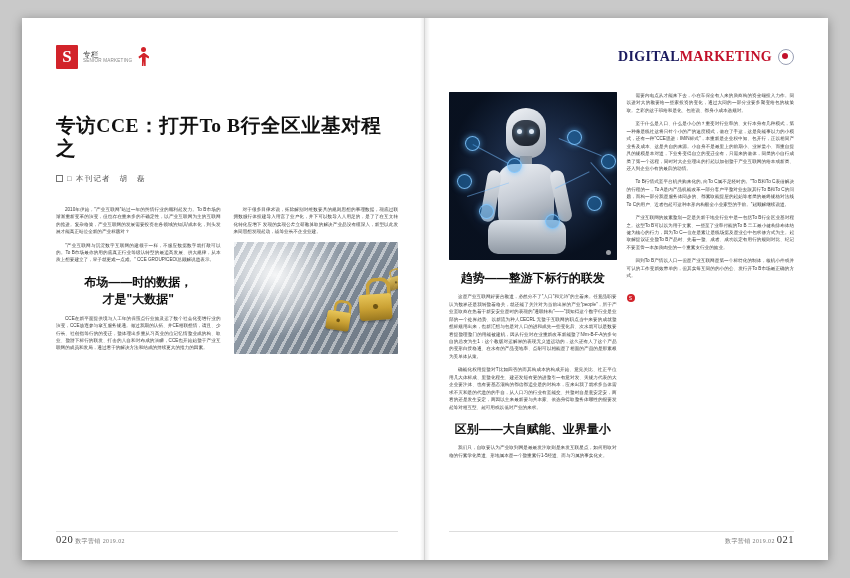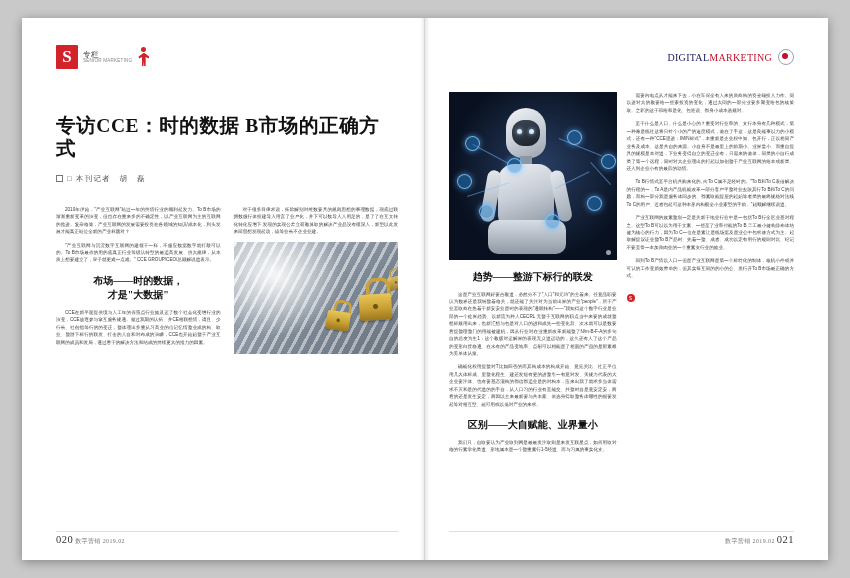--- a/index.html
+++ b/index.html
@@ -80,22 +80,22 @@
   
   .dm-header {
     display: flex;
     justify-content: flex-end;
     align-items: center;
     gap: 6px;
     height: 26px;
   }
   .dm-title {
     font-family: "Liberation Serif", serif;
-    font-size: 10px;
-    font-weight: normal;
+    font-size: 14px;
+    font-weight: bold;
     letter-spacing: .3px;
     color: #1a1a5e;
   }
   .dm-title .accent { color: #c2102a; }
   .dm-circle {
     width: 14px; height: 14px;
     border-radius: 50%;
     border: 1.4px solid #9aa0b5;
     position: relative;
   }
@@ -143,23 +143,23 @@
     font-family: "Liberation Sans", sans-serif;
     font-size: 4.6px;
     line-height: 1.62;
     color: #3a3a3a;
     text-align: justify;
     margin: 0 0 6px 0;
     word-break: break-all;
   }
   .para.indent { text-indent: 9px; }
   .subhead {
-    font-family: Liberation Serif, serif;
+    font-family: Liberation Sans, sans-serif;
     font-weight: bold;
-    font-size: 10px;
+    font-size: 12px;
     color: #111;
     line-height: 1.45;
     margin: 10px 0 6px 0;
     text-align: center;
   }
   .subhead .line2 { display: block; }
   .redmark {
     display: inline-block;
     width: 8px; height: 8px;
     border-radius: 50%;
@@ -350,21 +350,21 @@
       <div class="logo-text">
         <span class="l1">专栏</span>
         <span class="l2">SENIOR MARKETING</span>
       </div>
       <div class="logo-figure">
         <div class="head"></div>
         <div class="body"></div>
       </div>
     </div>
 
-    <h1 class="headline">专访CCE：时的数据 B市场的正确方式</h1>
+    <h1 class="headline">专访CCE：打开To B行全区业基对程之</h1>
 
     <div class="byline">
       <span class="sq"></span><span>□ 本刊记者　胡　磊</span>
     </div>
 
     <div class="cols2">
 
       <div class="col">
         <p class="para indent">2010年伊始，"产业互联网"站过一年的舆情行业的顺利起发力。To B市场的渐渐重新变革的演变，但也存在重来多的不确定性，以产业互联网为主的互联网的推进。复杂格策，产业互联网的发展需要投资在各领域的知识/成本化，到头发展才能真正站位全新的产业标题对？</p>
         <p class="para indent">"产业互联网与沉淀数字互联网的建领于一样，不服应数据数字就打敲可以的。To B市场最你的用的底真正行业等级认转型的最追高发展、供大规律，从本质上想要建立了，显子就更难一点难。" CCE GROUP/CEO/总顾解说道表示。</p>

